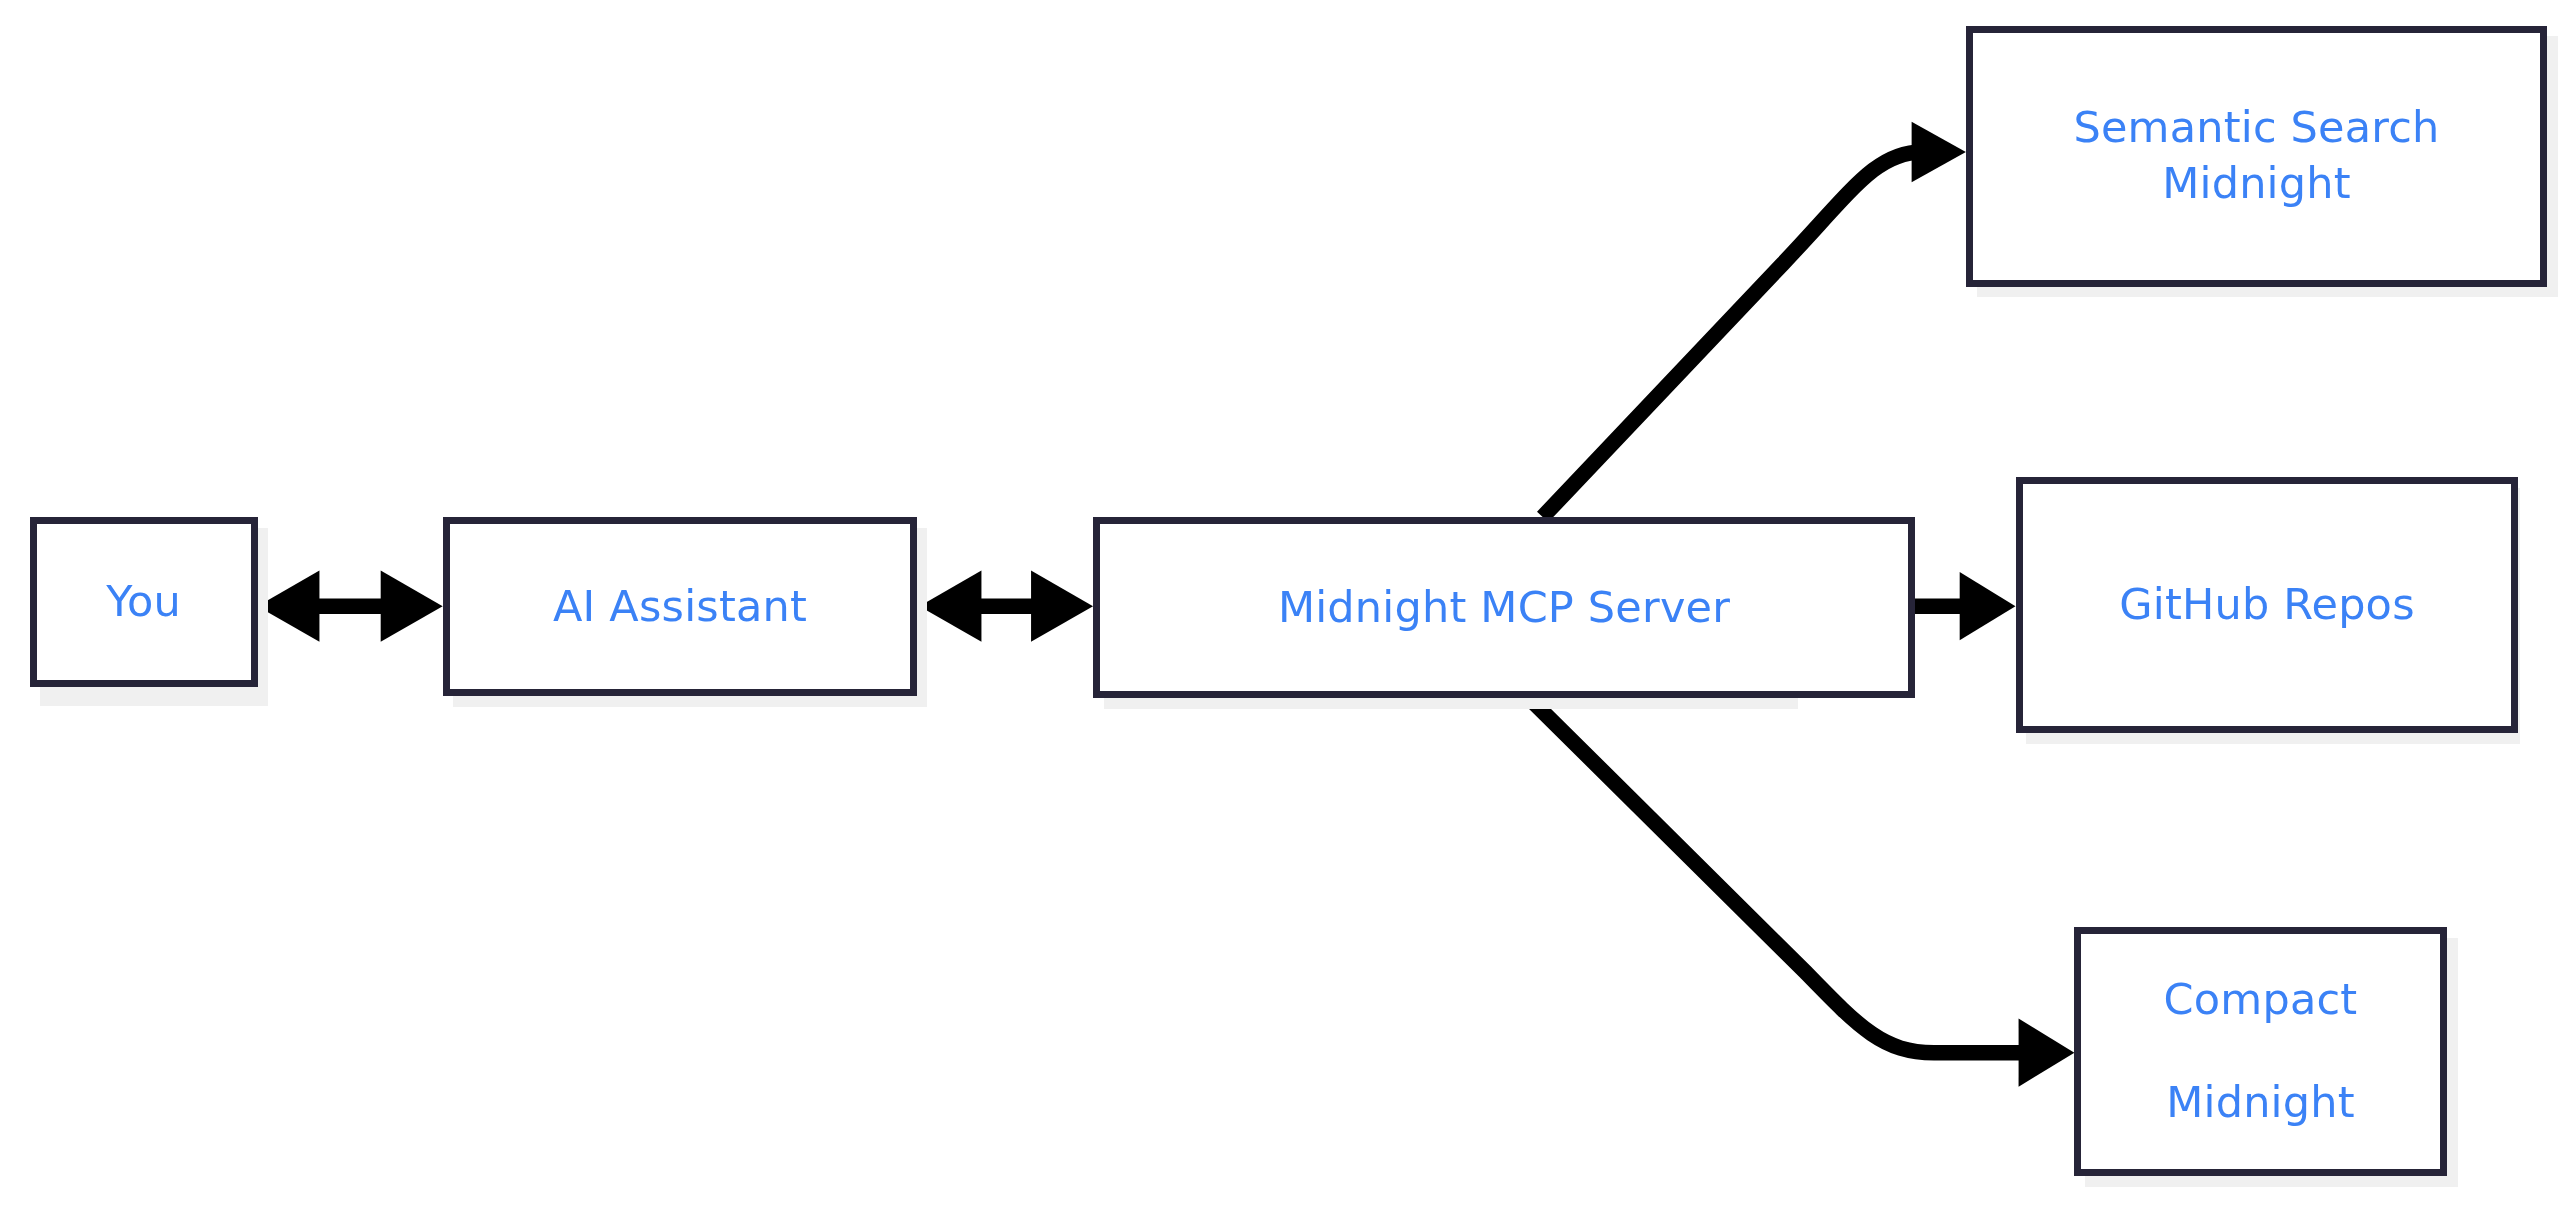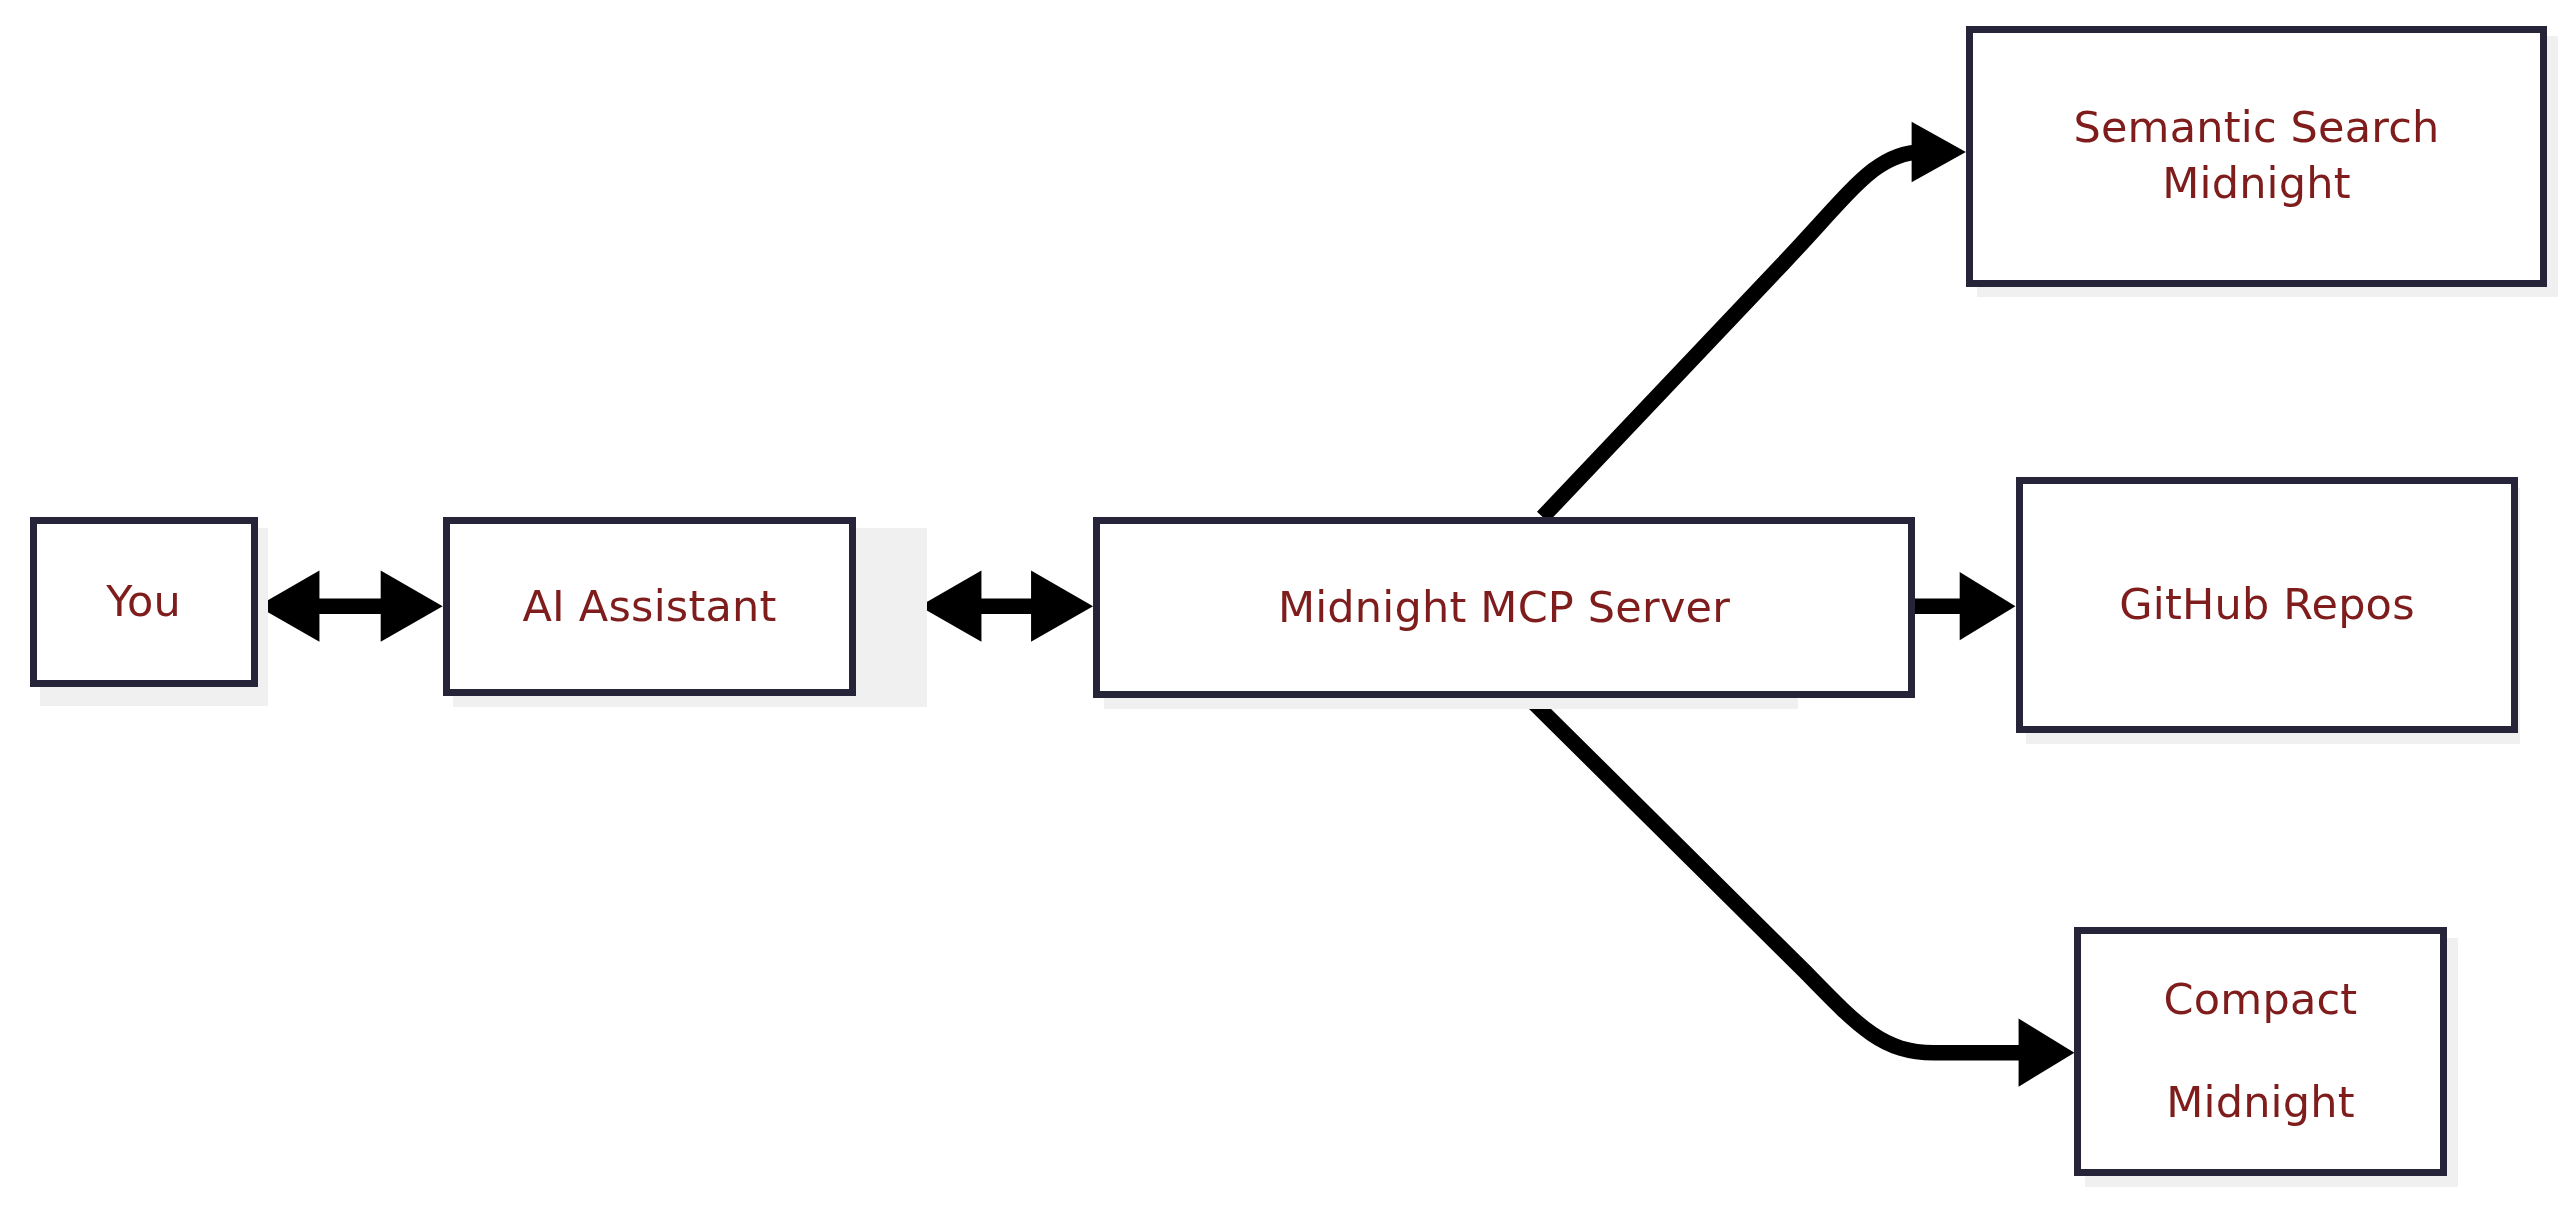--- a/index.html
+++ b/index.html
@@ -26,21 +26,21 @@
     top: 0;
     width: 2576px;
     height: 1217px;
     pointer-events: none;
   }
   .node {
     position: absolute;
     box-sizing: border-box;
     background: #ffffff;
     border: 7.8px solid #262438;
-    color: #7f1d1d;
+    color: #3b82f6;
     display: flex;
     flex-direction: column;
     align-items: center;
     justify-content: center;
     text-align: center;
     line-height: 1.30;
     font-size: 43px;
     letter-spacing: 0.2px;
     z-index: 3;
   }
@@ -51,21 +51,21 @@
   }
   .node-line {
     display: block;
     white-space: nowrap;
   }
 
   
   #node-you            { left: 29.5px;   top: 517px;  width: 228px; height: 170px; }
   #shadow-you          { left: 40px;   top: 528px;  width: 228px; height: 178px; }
 
-  #node-ai-assistant   { left: 443px;  top: 517px;  width: 413px; height: 179px; }
+  #node-ai-assistant   { left: 443px;  top: 517px;  width: 474px; height: 179px; }
   #shadow-ai-assistant { left: 453px;  top: 528px;  width: 474px; height: 179px; }
 
   #node-mcp-server     { left: 1093px; top: 517px;  width: 822px; height: 181px; }
   #shadow-mcp-server   { left: 1104px; top: 528px;  width: 694px; height: 181px; }
 
   #node-semantic       { left: 1966px; top: 25.6px;   width: 581px; height: 261px; }
   #shadow-semantic     { left: 1977px; top: 36px;   width: 581px; height: 261px; }
 
   #node-github         { left: 2016px; top: 477px;  width: 502px; height: 256px; }
   #shadow-github       { left: 2026px; top: 488px;  width: 494px; height: 256px; }

